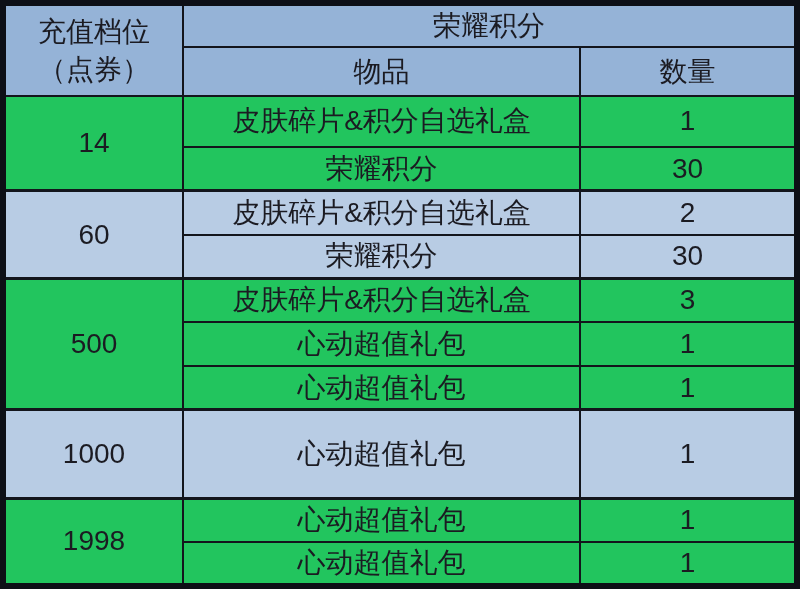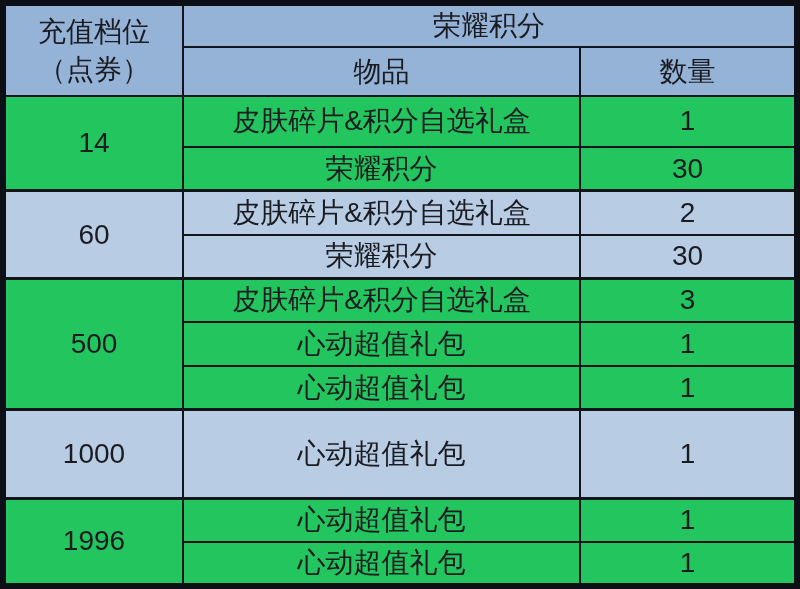--- a/index.html
+++ b/index.html
@@ -120,21 +120,21 @@
         <td>1</td>
       </tr>
 
       <tr class="rT grp-top">
         <td class="blue vr">1000</td>
         <td class="blue vr">心动超值礼包</td>
         <td class="blue">1</td>
       </tr>
 
       <tr class="r grp-top">
-        <td class="vr" rowspan="2">1996</td>
+        <td class="vr" rowspan="2">1998</td>
         <td class="vr">心动超值礼包</td>
         <td>1</td>
       </tr>
       <tr class="r">
         <td class="vr">心动超值礼包</td>
         <td>1</td>
       </tr>
     </tbody>
   </table>
 </div>

